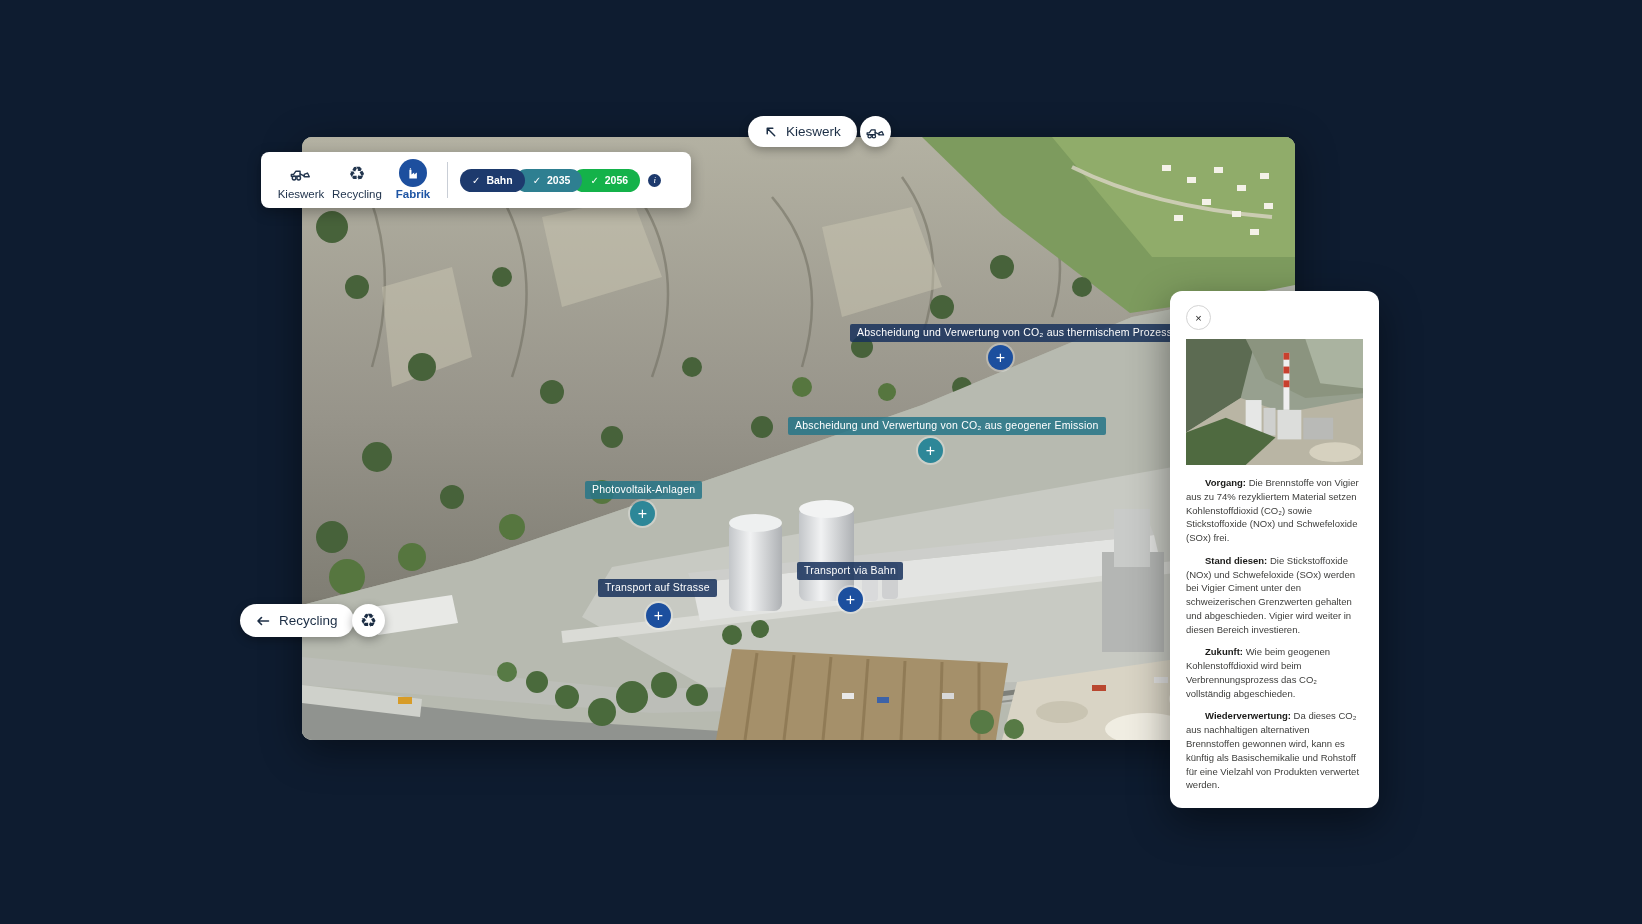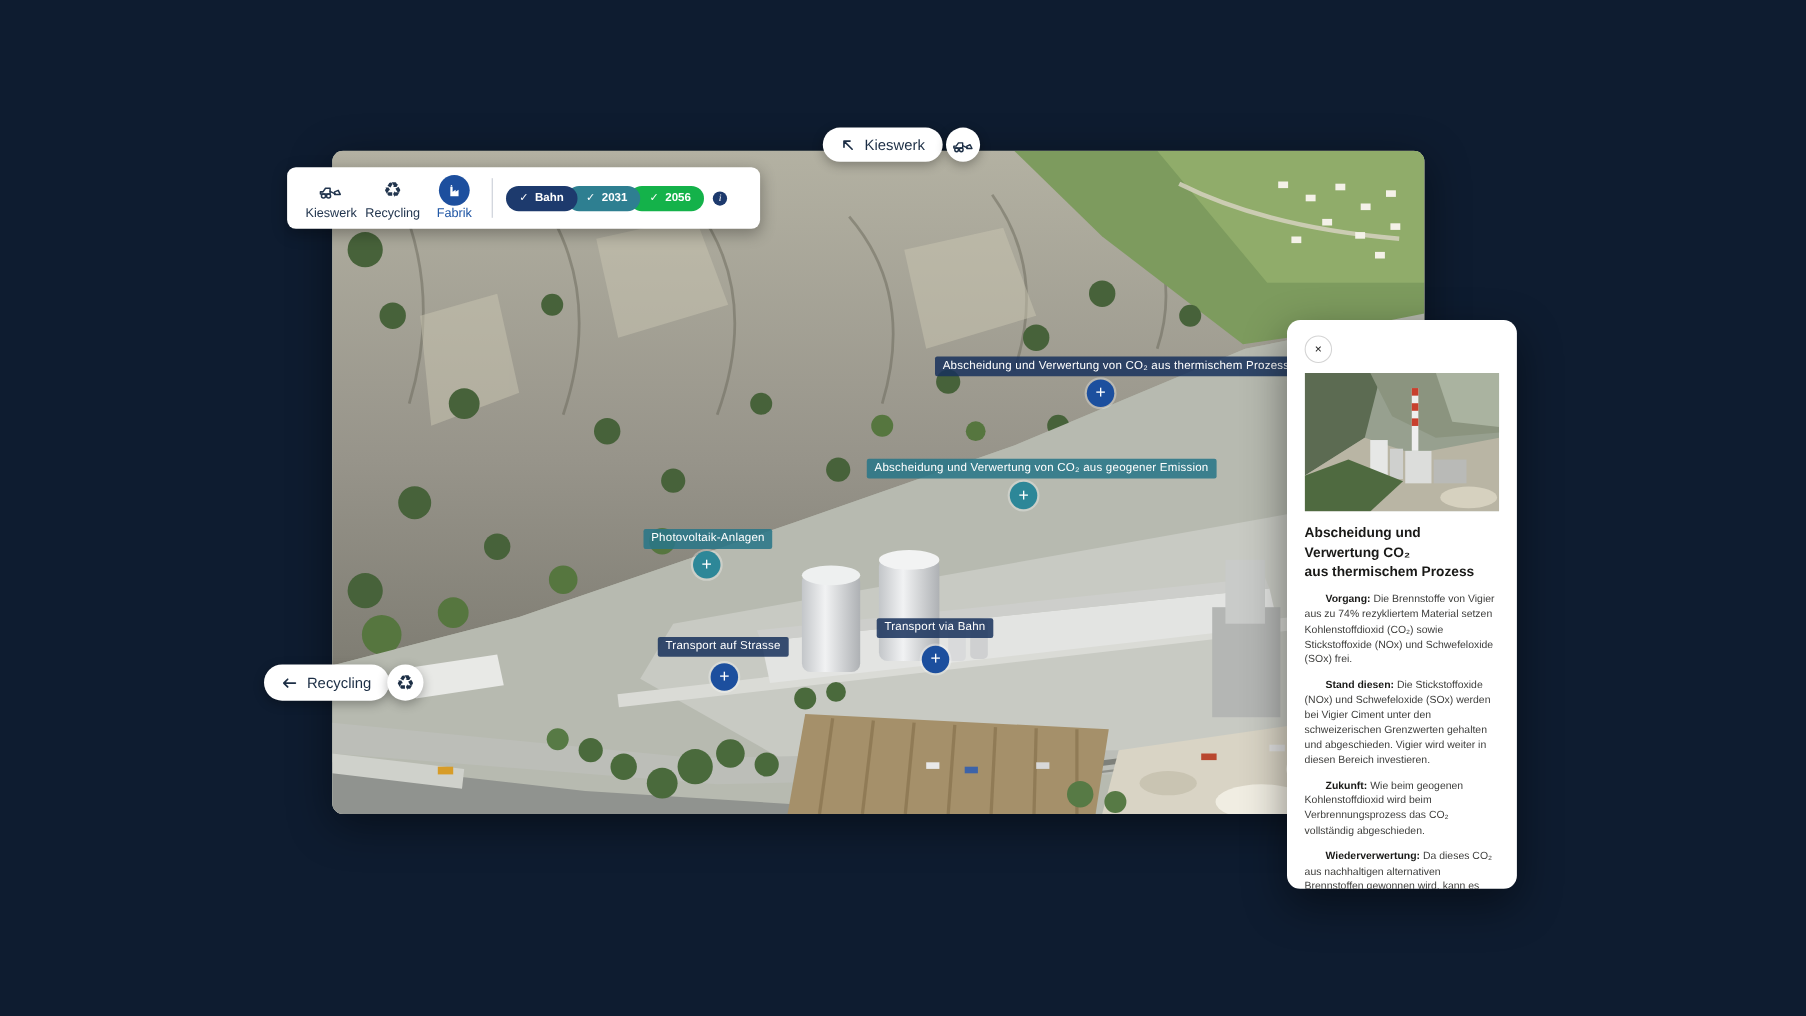--- a/index.html
+++ b/index.html
@@ -34,21 +34,21 @@
   #pill-recycling{left:240px;top:604px;height:33px;border-radius:18px;}
   #btn-recycling-ic{left:352px;top:604px;width:33px;height:33px;font-size:19px;}
 
   
   #toolbar{position:absolute;left:261px;top:152px;width:430px;height:56px;background:#fff;border-radius:8px;
            box-shadow:0 4px 14px rgba(0,0,0,.30);display:flex;align-items:center;padding:0 12px;z-index:22;box-sizing:border-box;}
   .tab{display:flex;flex-direction:column;align-items:center;justify-content:center;gap:2px;
        min-width:56px;cursor:pointer;color:#22354e;}
   .tab .t-ic{height:26px;display:flex;align-items:center;justify-content:center;}
   .tab .t-lb{font-size:11.5px;}
-  .tab.active .t-lb{color:#1e55a4;font-weight:normal;}
+  .tab.active .t-lb{color:#1e55a4;font-weight:bold;}
   .blue-circle{width:28px;height:28px;border-radius:50%;background:#1d4f9e;display:flex;align-items:center;justify-content:center;}
   .vdiv{width:1px;height:36px;background:#c9ced6;margin:0 10px 0 6px;}
   .pills{display:flex;align-items:center;margin-left:2px;}
   .pill{height:23px;border-radius:12px;display:flex;align-items:center;gap:6px;color:#fff;
         font-size:10.5px;font-weight:bold;padding:0 12px;cursor:pointer;position:relative;}
   .pill .chk{font-size:10px;font-weight:normal;}
   .pill.p1{background:#1d3a6d;z-index:3;}
   .pill.p2{background:#2e7f91;z-index:2;margin-left:-10px;padding-left:18px;}
   .pill.p3{background:#14b24a;z-index:1;margin-left:-10px;padding-left:18px;}
   .info-dot{width:13px;height:13px;border-radius:50%;background:#1d3a6d;color:#fff;font-size:9px;
@@ -286,21 +286,21 @@
       <span class="t-lb">Fabrik</span>
     </div>
     <div class="vdiv"></div>
     <div class="pills">
       <div class="pill p1">
         <span class="chk">✓</span>
         <span>Bahn</span>
       </div>
       <div class="pill p2">
         <span class="chk">✓</span>
-        <span>2031</span>
+        <span>2035</span>
       </div>
       <div class="pill p3">
         <span class="chk">✓</span>
         <span>2056</span>
       </div>
     </div>
     <div class="info-dot">i</div>
   </div>
 
   <button class="float-pill" id="pill-recycling">
@@ -331,21 +331,19 @@
         <rect x="98" y="28" width="6" height="7" fill="#c8402e"></rect>
         <rect x="98" y="42" width="6" height="7" fill="#c8402e"></rect>
         <rect x="60" y="62" width="16" height="34" fill="#e6e7e6"></rect>
         <rect x="78" y="70" width="12" height="28" fill="#cfd0ce"></rect>
         <rect x="92" y="72" width="24" height="30" fill="#dcdddb"></rect>
         <rect x="118" y="80" width="30" height="22" fill="#b9bab7"></rect>
         <polygon points="0,95 40,80 90,100 60,128 0,128" fill="#4f6a40"></polygon>
         <ellipse cx="150" cy="115" rx="26" ry="10" fill="#d6d1bf"></ellipse>
       </svg>
     </div>
-    <h2>Abscheidung und Verwertung CO₂
-aus thermischem Prozess</h2>
     <p class="sec"><b>Vorgang:</b> <span>Die Brennstoffe von Vigier aus zu 74% rezykliertem Material setzen Kohlenstoffdioxid (CO₂) sowie Stickstoffoxide (NOx) und Schwefeloxide (SOx) frei.</span></p>
     <p class="sec"><b>Stand diesen:</b> <span>Die Stickstoffoxide (NOx) und Schwefeloxide (SOx) werden bei Vigier Ciment unter den schweizerischen Grenzwerten gehalten und abgeschieden. Vigier wird weiter in diesen Bereich investieren.</span></p>
     <p class="sec"><b>Zukunft:</b> <span>Wie beim geogenen Kohlenstoffdioxid wird beim Verbrennungsprozess das CO₂ vollständig abgeschieden.</span></p>
     <p class="sec"><b>Wiederverwertung:</b> <span>Da dieses CO₂ aus nachhaltigen alternativen Brennstoffen gewonnen wird, kann es künftig als Basischemikalie und Rohstoff für eine Vielzahl von Produkten verwertet werden.</span></p>
   </aside>
 
 </div>
 
 </body></html>

